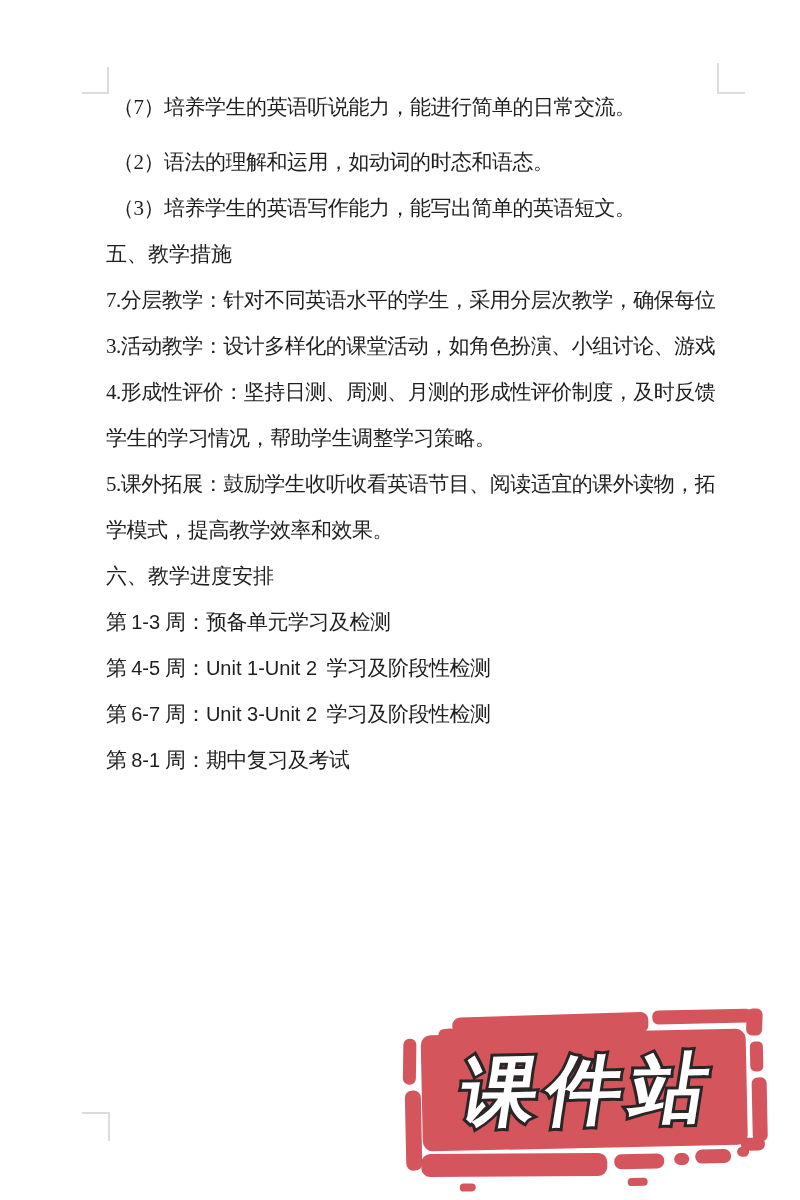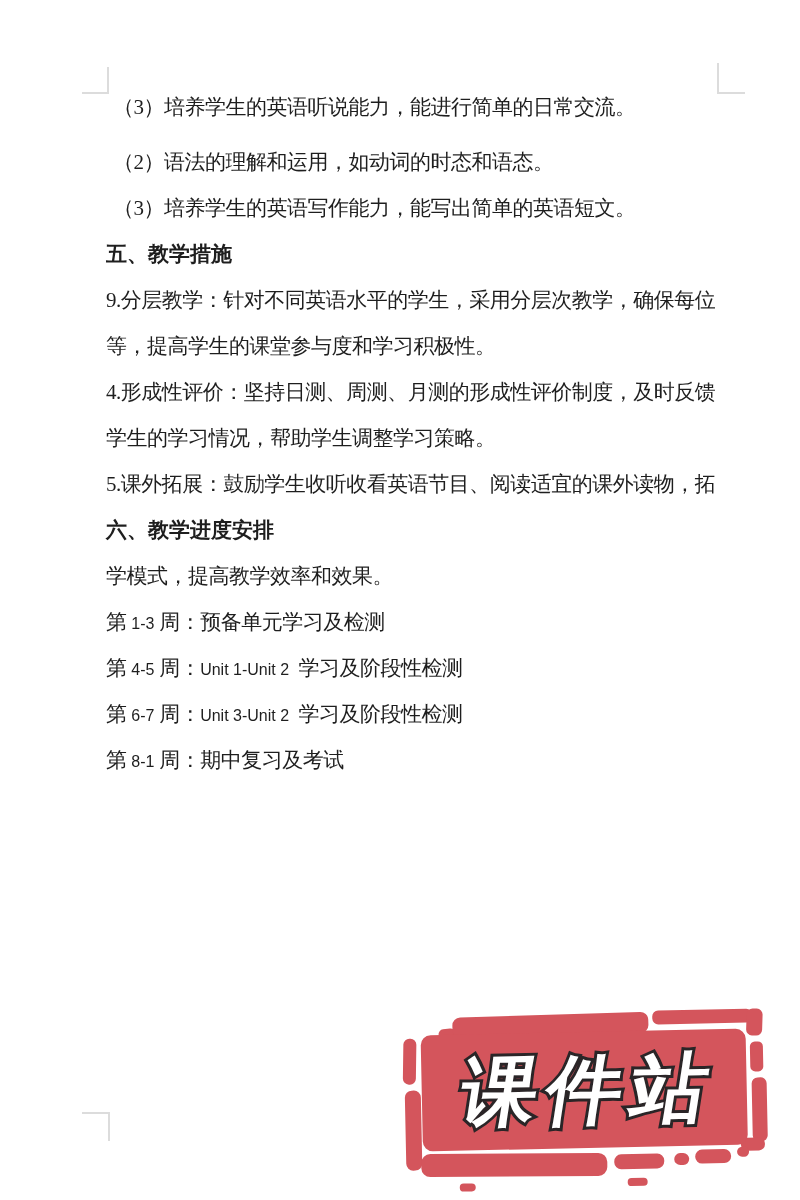--- a/index.html
+++ b/index.html
@@ -49,24 +49,24 @@
     line-height: 46px;
     font-size: 21px;
     letter-spacing: -0.5px;
     white-space: pre;
   }
   .doc-line.first {
     height: 47px;
     margin-bottom: 8px;
   }
   .doc-line.indent { padding-left: 7px; }
-  .doc-line.bold { font-weight: bold; letter-spacing: 0; }
+  .doc-line.bold { font-weight: normal; letter-spacing: 0; }
   .doc-line .latin {
     font-family: "Liberation Sans", "DejaVu Sans", sans-serif;
-    font-size: 16px;
+    font-size: 20px;
     letter-spacing: 0;
   }
 
   
   .stamp {
     position: absolute;
     left: 392px;
     top: 1004px;
     width: 388px;
     height: 196px;
@@ -133,31 +133,31 @@
 </head>
 <body>
 
 <div class="page">
 
   <div class="crop-mark mark-tl"></div>
   <div class="crop-mark mark-tr"></div>
   <div class="crop-mark mark-bl"></div>
 
   <div class="doc-body">
-      <div class="doc-line first indent"><span>（3）培养学生的英语听说能力，能进行简单的日常交流。</span></div>
+      <div class="doc-line first indent"><span>（7）培养学生的英语听说能力，能进行简单的日常交流。</span></div>
       <div class="doc-line indent"><span>（2）语法的理解和运用，如动词的时态和语态。</span></div>
       <div class="doc-line indent"><span>（3）培养学生的英语写作能力，能写出简单的英语短文。</span></div>
       <div class="doc-line bold"><span>五、教学措施</span></div>
-      <div class="doc-line"><span>9.分层教学：针对不同英语水平的学生，采用分层次教学，确保每位</span></div>
-      <div class="doc-line"><span>等，提高学生的课堂参与度和学习积极性。</span></div>
+      <div class="doc-line"><span>7.分层教学：针对不同英语水平的学生，采用分层次教学，确保每位</span></div>
+      <div class="doc-line"><span>3.活动教学：设计多样化的课堂活动，如角色扮演、小组讨论、游戏</span></div>
       <div class="doc-line"><span>4.形成性评价：坚持日测、周测、月测的形成性评价制度，及时反馈</span></div>
       <div class="doc-line"><span>学生的学习情况，帮助学生调整学习策略。</span></div>
       <div class="doc-line"><span>5.课外拓展：鼓励学生收听收看英语节目、阅读适宜的课外读物，拓</span></div>
+      <div class="doc-line"><span>学模式，提高教学效率和效果。</span></div>
       <div class="doc-line bold"><span>六、教学进度安排</span></div>
-      <div class="doc-line"><span>学模式，提高教学效率和效果。</span></div>
       <div class="doc-line"><span>第 </span><span class="latin">1-3</span><span> 周：预备单元学习及检测</span></div>
       <div class="doc-line"><span>第 </span><span class="latin">4-5</span><span> 周：</span><span class="latin">Unit 1-Unit 2</span><span>  学习及阶段性检测</span></div>
       <div class="doc-line"><span>第 </span><span class="latin">6-7</span><span> 周：</span><span class="latin">Unit 3-Unit 2</span><span>  学习及阶段性检测</span></div>
       <div class="doc-line"><span>第 </span><span class="latin">8-1</span><span> 周：期中复习及考试</span></div>
     </div>
 
   <div class="stamp">
     <div class="stamp-seg seg-t1"></div>
     <div class="stamp-seg seg-t2"></div>
     <div class="stamp-seg seg-t3"></div>

